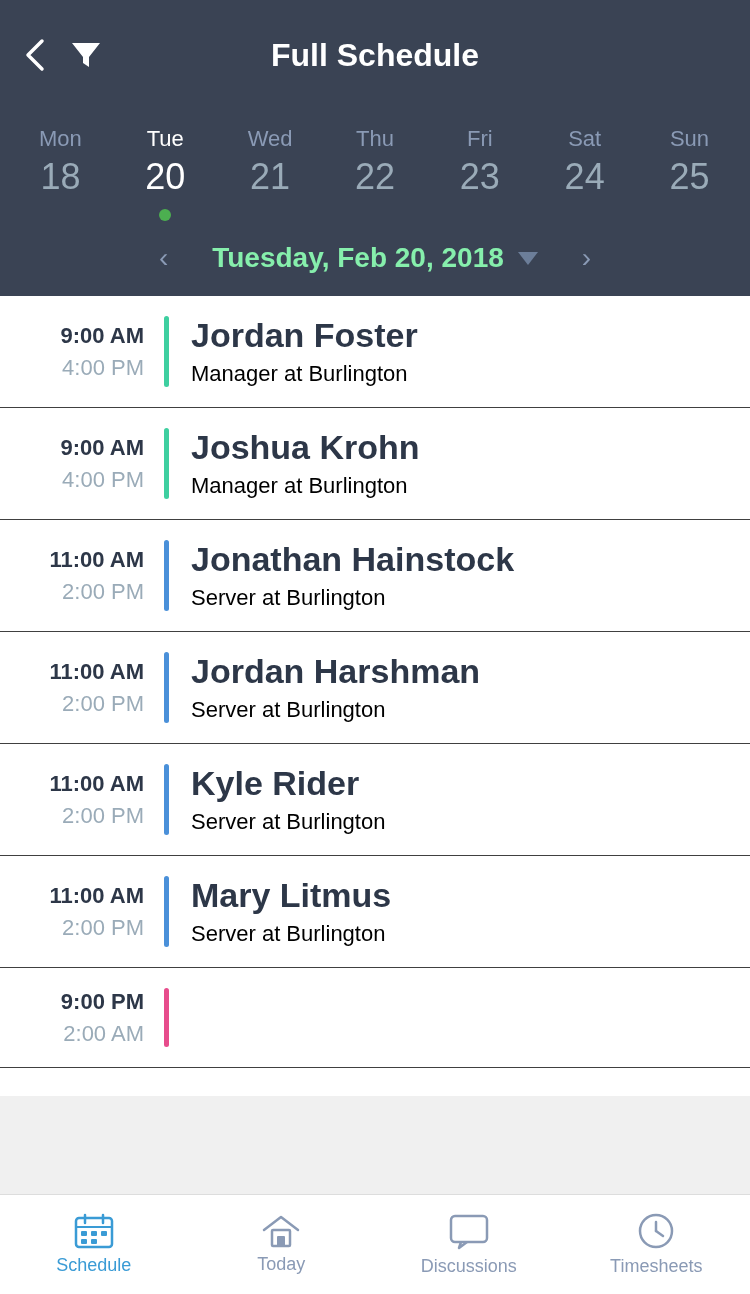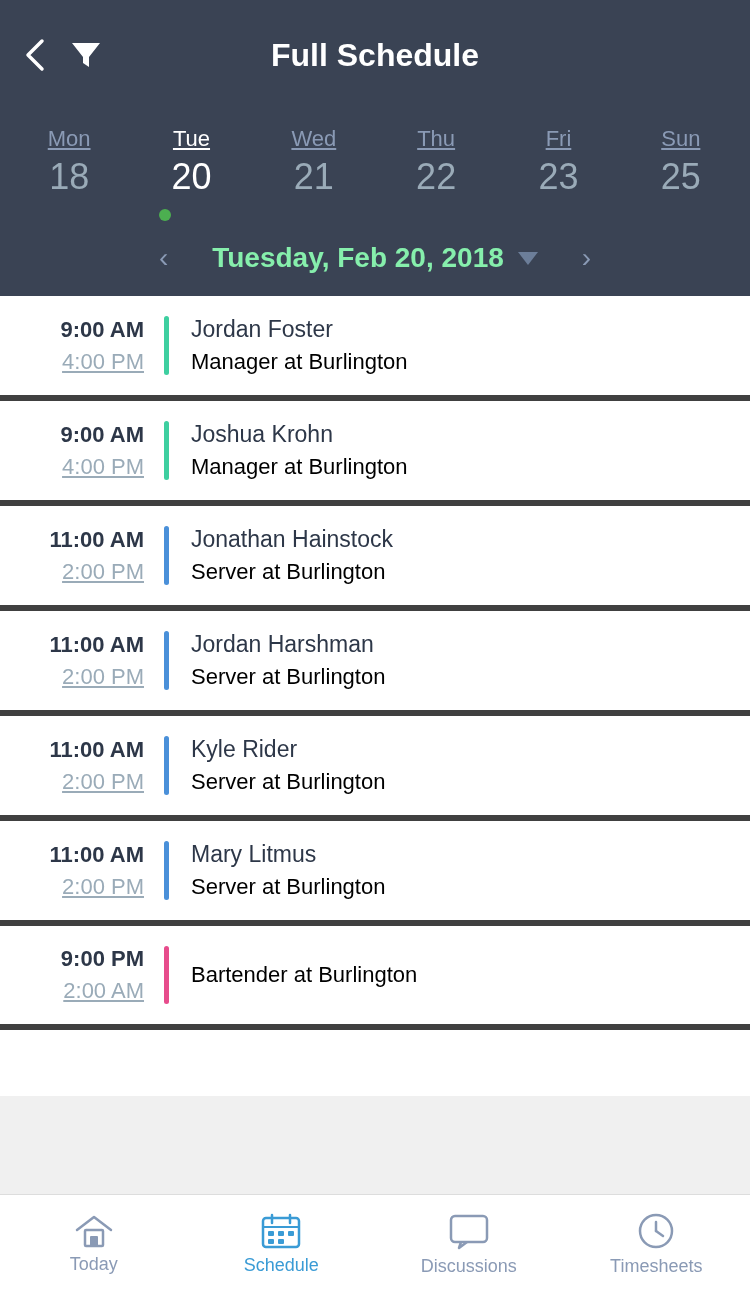--- a/index.html
+++ b/index.html
@@ -57,21 +57,20 @@
       display: flex;
       flex-direction: column;
       align-items: center;
       width: 90px;
     }
     .day-name {
       color: #8a9ab5;
       font-size: 22px;
       font-weight: 400;
       margin-bottom: 4px;
-      text-decoration: underline;
     }
     .day-num {
       color: #9aabb8;
       font-size: 36px;
       font-weight: 300;
     }
     .day-col.active .day-name,
     .day-col.active .day-num {
       color: white;
     }
@@ -132,62 +131,61 @@
 
     
     .schedule-list {
       background: white;
       min-height: 800px;
     }
     .schedule-item {
       display: flex;
       align-items: stretch;
       padding: 20px 24px;
-      border-bottom: 6px solid #404040;
+      border-bottom: 1px solid #404040;
       min-height: 100px;
     }
     .time-col {
       display: flex;
       flex-direction: column;
       justify-content: center;
       align-items: flex-end;
       min-width: 120px;
       margin-right: 20px;
     }
     .time-start {
       color: #2d3748;
       font-size: 22px;
       font-weight: 600;
       margin-bottom: 6px;
     }
     .time-end {
       color: #9aabb8;
       font-size: 22px;
       font-weight: 400;
-      text-decoration: underline;
     }
     .color-bar {
       width: 5px;
       border-radius: 4px;
       margin-right: 22px;
       flex-shrink: 0;
     }
     .bar-teal { background: #3ecfa0; }
     .bar-blue { background: #4a90d9; }
     .bar-pink { background: #e74c8c; }
 
     .info-col {
       display: flex;
       flex-direction: column;
       justify-content: center;
     }
     .person-name {
       color: #2d3748;
-      font-size: 23px;
-      font-weight: 400;
+      font-size: 34px;
+      font-weight: 700;
       margin-bottom: 6px;
     }
     .person-role {
       color: #000000;
       font-size: 22px;
       font-weight: 400;
     }
 
     
     .bottom-nav {
@@ -264,20 +262,24 @@
     </div>
     <div class="day-col">
       <span class="day-name">Thu</span>
       <span class="day-num">22</span>
     </div>
     <div class="day-col">
       <span class="day-name">Fri</span>
       <span class="day-num">23</span>
     </div>
     <div class="day-col">
+      <span class="day-name">Sat</span>
+      <span class="day-num">24</span>
+    </div>
+    <div class="day-col">
       <span class="day-name">Sun</span>
       <span class="day-num">25</span>
     </div>
   </div>
   <div class="day-dot-row">
     <div class="dot-space"></div>
     <div class="dot-space">
         <div class="dot"></div>
       </div>
     <div class="dot-space"></div>
@@ -371,53 +373,52 @@
     </div>
   </div>
 
   <div class="schedule-item" style="overflow:hidden; max-height: 115px;">
     <div class="time-col">
       <span class="time-start">9:00 PM</span>
       <span class="time-end">2:00 AM</span>
     </div>
     <div class="color-bar bar-pink"></div>
     <div class="info-col">
-      <span class="person-role">Bartender at Burlington</span>
     </div>
   </div>
 
 </div>
 
 <div class="bottom-nav">
-
-  <div class="nav-item">
-    <svg width="38" height="34" viewBox="0 0 38 34" class="nav-icon">
-      <polyline points="2,16 19,3 36,16" fill="none" stroke="#8a9ab5" stroke-width="2.5" stroke-linecap="round" stroke-linejoin="round"></polyline>
-      <rect x="10" y="16" width="18" height="16" rx="1" fill="none" stroke="#8a9ab5" stroke-width="2.5"></rect>
-      <rect x="15" y="22" width="8" height="10" rx="1" fill="#8a9ab5"></rect>
-    </svg>
-    <span class="nav-label">Today</span>
-  </div>
 
   <div class="nav-item">
     <svg width="40" height="36" viewBox="0 0 40 36" class="nav-icon active">
       <rect x="2" y="5" width="36" height="29" rx="3" fill="none" stroke="#3a9bd5" stroke-width="2.5"></rect>
       <line x1="11" y1="2" x2="11" y2="10" stroke="#3a9bd5" stroke-width="2.5" stroke-linecap="round"></line>
       <line x1="29" y1="2" x2="29" y2="10" stroke="#3a9bd5" stroke-width="2.5" stroke-linecap="round"></line>
       <line x1="2" y1="14" x2="38" y2="14" stroke="#3a9bd5" stroke-width="2"></line>
       <rect x="7" y="18" width="6" height="5" rx="1" fill="#3a9bd5"></rect>
       <rect x="17" y="18" width="6" height="5" rx="1" fill="#3a9bd5"></rect>
       <rect x="27" y="18" width="6" height="5" rx="1" fill="#3a9bd5"></rect>
       <rect x="7" y="26" width="6" height="5" rx="1" fill="#3a9bd5"></rect>
       <rect x="17" y="26" width="6" height="5" rx="1" fill="#3a9bd5"></rect>
     </svg>
     <span class="nav-label active">Schedule</span>
   </div>
 
   <div class="nav-item">
+    <svg width="38" height="34" viewBox="0 0 38 34" class="nav-icon">
+      <polyline points="2,16 19,3 36,16" fill="none" stroke="#8a9ab5" stroke-width="2.5" stroke-linecap="round" stroke-linejoin="round"></polyline>
+      <rect x="10" y="16" width="18" height="16" rx="1" fill="none" stroke="#8a9ab5" stroke-width="2.5"></rect>
+      <rect x="15" y="22" width="8" height="10" rx="1" fill="#8a9ab5"></rect>
+    </svg>
+    <span class="nav-label">Today</span>
+  </div>
+
+  <div class="nav-item">
     <svg width="40" height="38" viewBox="0 0 40 38" class="nav-icon">
       <rect x="2" y="4" width="36" height="26" rx="4" fill="none" stroke="#8a9ab5" stroke-width="2.5"></rect>
       <polyline points="12,30 10,36 18,30" fill="none" stroke="#8a9ab5" stroke-width="2.5" stroke-linejoin="round"></polyline>
     </svg>
     <span class="nav-label">Discussions</span>
   </div>
 
   <div class="nav-item">
     <svg width="38" height="38" viewBox="0 0 38 38" class="nav-icon">
       <circle cx="19" cy="19" r="16" fill="none" stroke="#8a9ab5" stroke-width="2.5"></circle>

